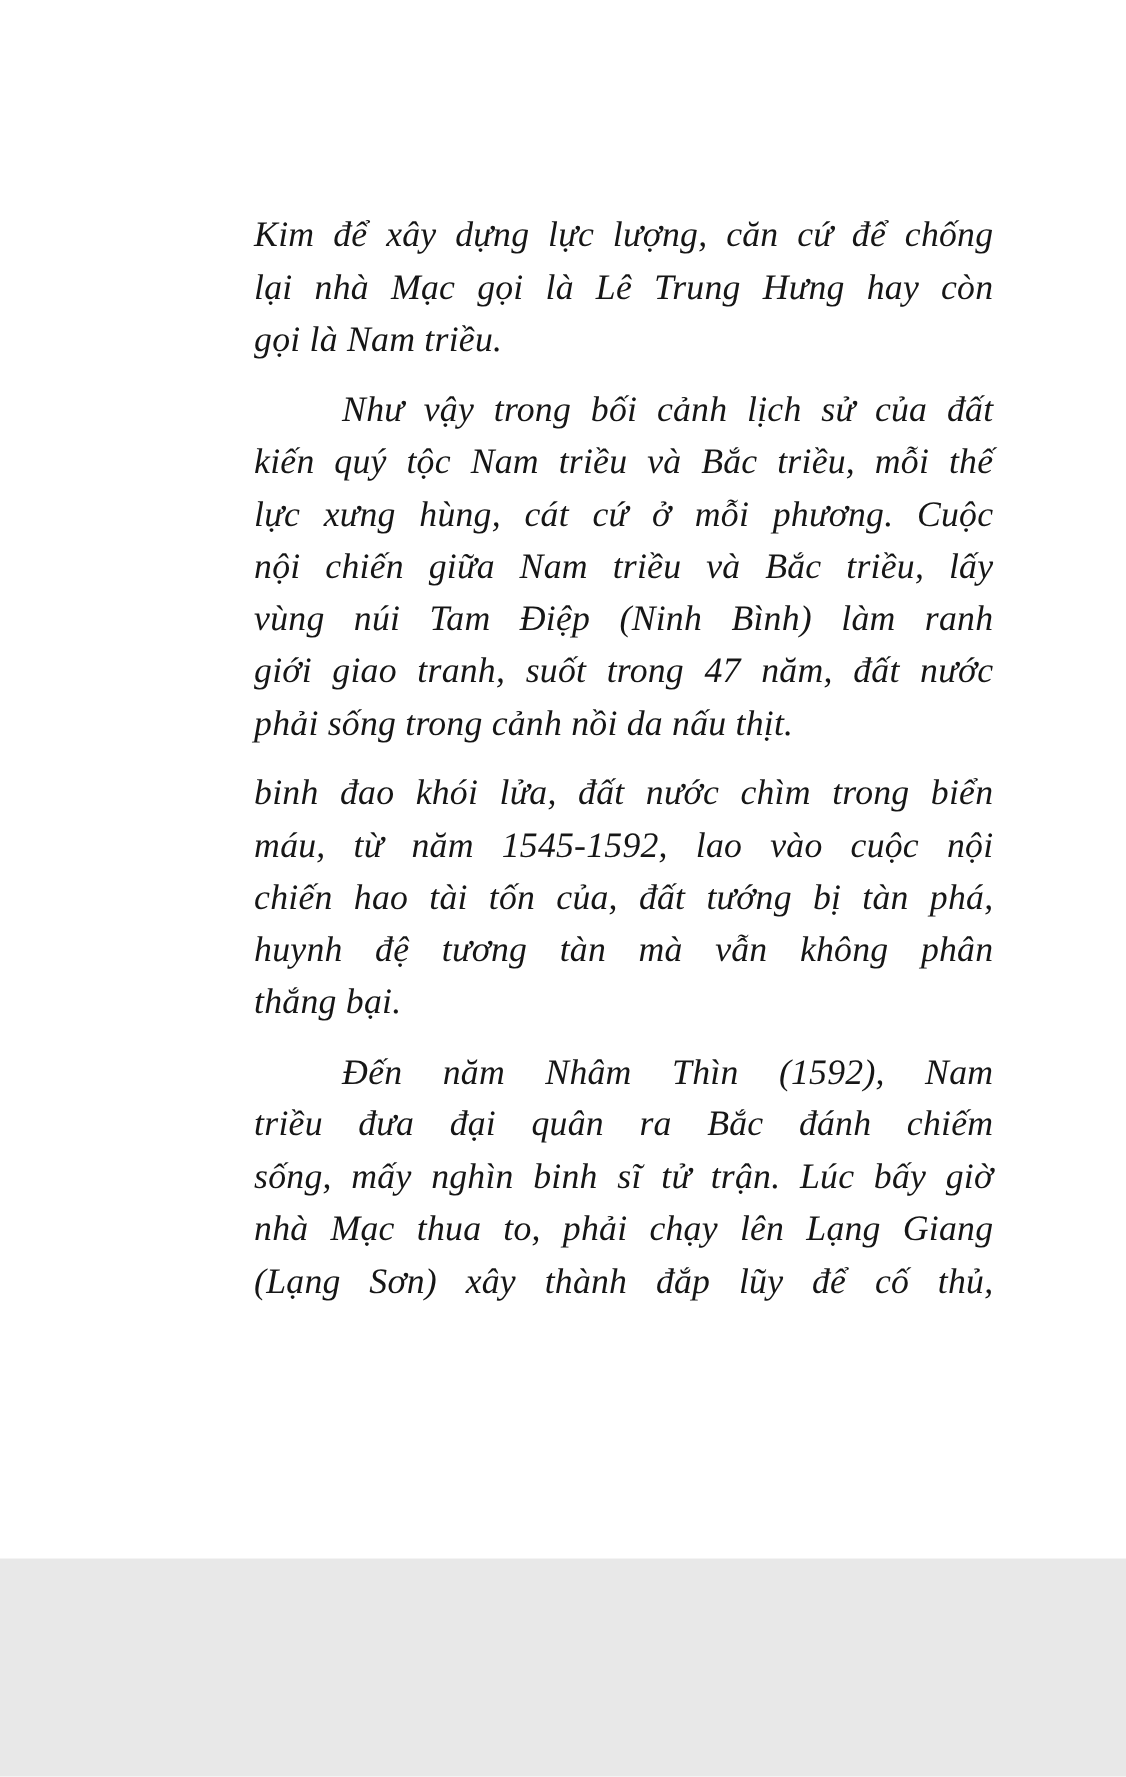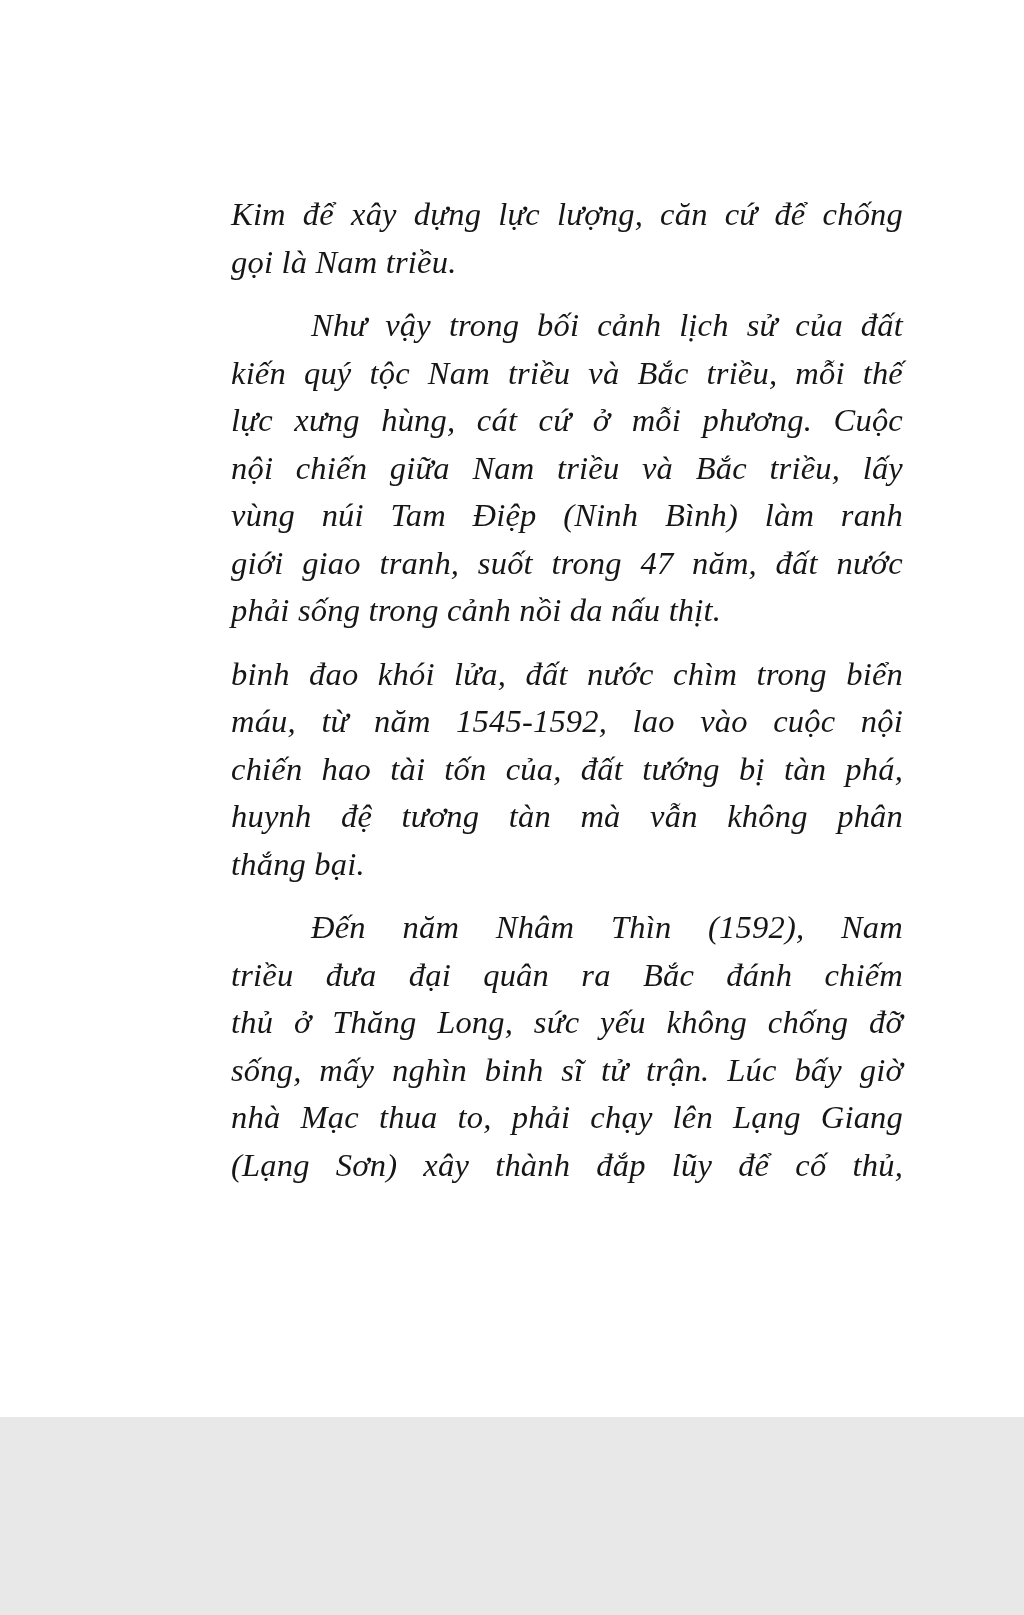--- a/index.html
+++ b/index.html
@@ -52,20 +52,21 @@
     color: #161616;
   }
 </style>
 </head>
 <body>
 
 <div class="scan-page">
   <div class="text-block" id="text-block">
       <div class="paragraph">
         <div class="line">Kim để xây dựng lực lượng, căn cứ để chống</div>
+        <div class="line">lại nhà Mạc gọi là Lê Trung Hưng hay còn</div>
         <div class="line last-flush">gọi là Nam triều.</div>
       </div>
       <div class="paragraph">
         <div class="line first-indent">Như vậy trong bối cảnh lịch sử của đất</div>
         <div class="line">kiến quý tộc Nam triều và Bắc triều, mỗi thế</div>
         <div class="line">lực xưng hùng, cát cứ ở mỗi phương. Cuộc</div>
         <div class="line">nội chiến giữa Nam triều và Bắc triều, lấy</div>
         <div class="line">vùng núi Tam Điệp (Ninh Bình) làm ranh</div>
         <div class="line">giới giao tranh, suốt trong 47 năm, đất nước</div>
         <div class="line last-flush">phải sống trong cảnh nồi da nấu thịt.</div>
@@ -73,20 +74,19 @@
       <div class="paragraph">
         <div class="line">binh đao khói lửa, đất nước chìm trong biển</div>
         <div class="line">máu, từ năm 1545-1592, lao vào cuộc nội</div>
         <div class="line">chiến hao tài tốn của, đất tướng bị tàn phá,</div>
         <div class="line">huynh đệ tương tàn mà vẫn không phân</div>
         <div class="line last-flush">thắng bại.</div>
       </div>
       <div class="paragraph">
         <div class="line first-indent">Đến năm Nhâm Thìn (1592), Nam</div>
         <div class="line">triều đưa đại quân ra Bắc đánh chiếm</div>
-        <div class="line">thủ ở Thăng Long, sức yếu không chống đỡ</div>
         <div class="line">sống, mấy nghìn binh sĩ tử trận. Lúc bấy giờ</div>
         <div class="line">nhà Mạc thua to, phải chạy lên Lạng Giang</div>
         <div class="line">(Lạng Sơn) xây thành đắp lũy để cố thủ,</div>
       </div>
     </div>
   <div class="page-number">7</div>
 </div>
 
 </body></html>

